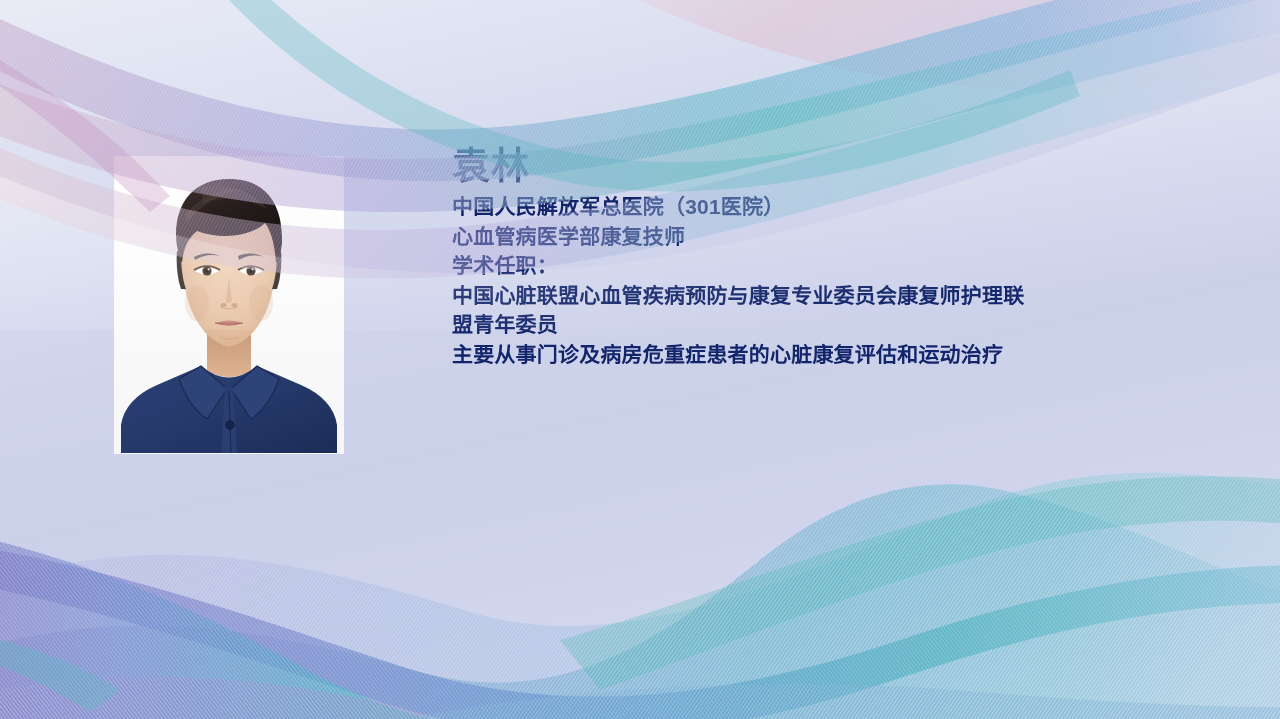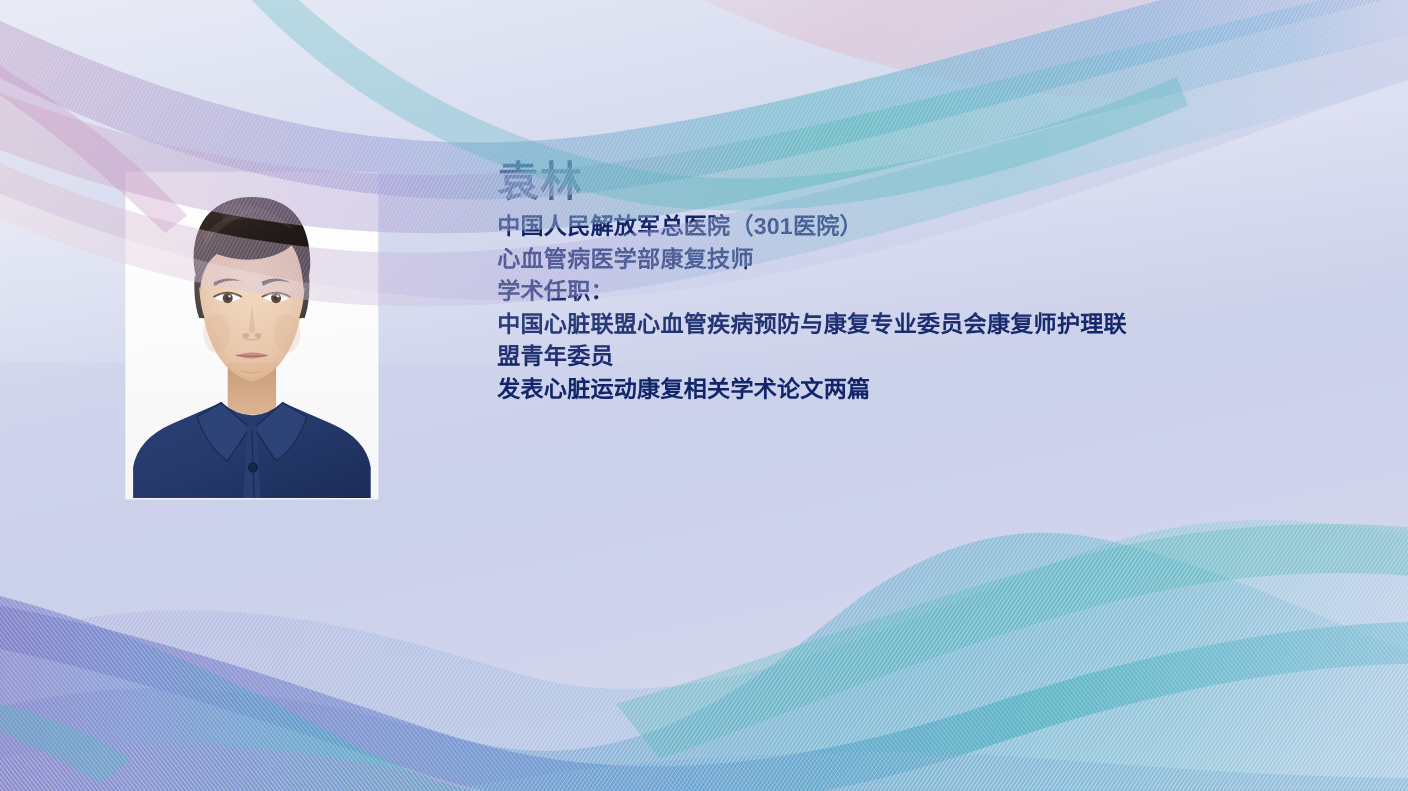--- a/index.html
+++ b/index.html
@@ -333,16 +333,16 @@
     </svg>
   </div>
 
   <div class="bio">
     <div class="bio-name">袁林</div>
     <div class="bio-line">中国人民解放军总医院（301医院）</div>
     <div class="bio-line">心血管病医学部康复技师</div>
     <div class="bio-line">学术任职：</div>
     <div class="bio-line">中国心脏联盟心血管疾病预防与康复专业委员会康复师护理联</div>
     <div class="bio-line">盟青年委员</div>
-    <div class="bio-line">发表心脏运动康复相关学术论文两篇</div>
+    <div class="bio-line">主要从事门诊及病房危重症患者的心脏康复评估和运动治疗</div>
   </div>
 
 </div>
 
 </body></html>

